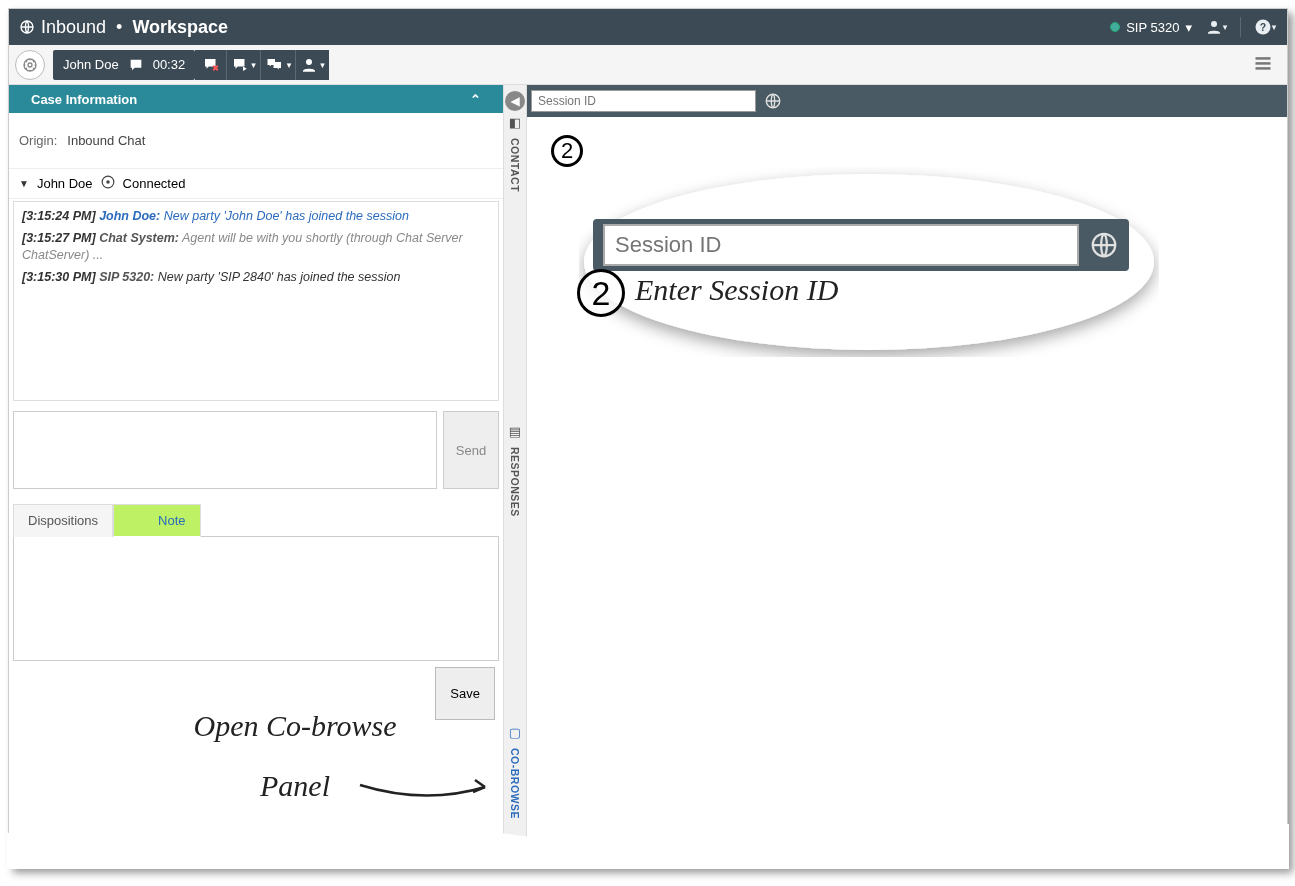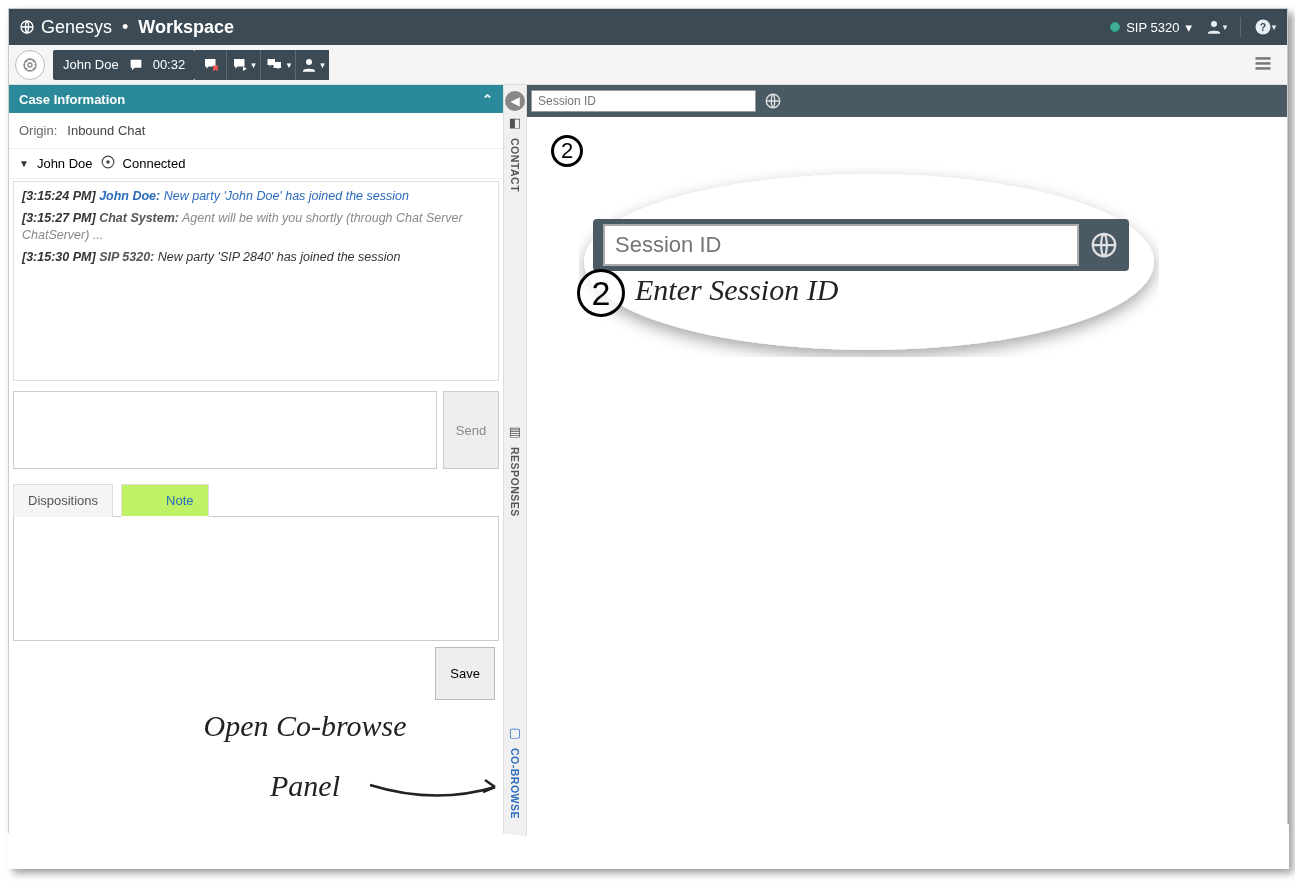--- a/index.html
+++ b/index.html
@@ -30,22 +30,22 @@
 .tb-group .tb-btn:last-child { border-right: none; }
 .hamburger { margin-left: auto; margin-right: 8px; cursor: pointer; color: #777; }
 
 
 .main { display: flex; height: calc(100% - 76px); }
 .left-panel { width: 494px; display: flex; flex-direction: column; background: #fff; }
 .sidebar-rail { width: 24px; background: #f0f0f0; border-left: 1px solid #ddd; border-right: 1px solid #ddd; display: flex; flex-direction: column; align-items: center; padding-top: 6px; gap: 4px; }
 .right-panel { flex: 1; background: #fff; display: flex; flex-direction: column; }
 
 
-.case-header { background: #2a8a99; color: #fff; height: 28px; display: flex; align-items: center; padding: 0 10px; font-size: 13px; font-weight: bold; justify-content: space-between; }
-.case-body { padding: 10px 10px; font-size: 13px; color: #444; border-bottom: 1px solid #eee; display: flex; gap: 10px; }
+.case-header { background: #2a8a99; color: #fff; height: 28px; display: flex; align-items: center; padding: 0 22px; font-size: 13px; font-weight: bold; justify-content: space-between; }
+.case-body { padding: 20px 10px; font-size: 13px; color: #444; border-bottom: 1px solid #eee; display: flex; gap: 10px; }
 .case-body .label { color: #666; }
 
 
 .participant { padding: 6px 10px; display: flex; align-items: center; gap: 8px; font-size: 13px; border-bottom: 1px solid #eee; background: #fff; }
 .participant .chev { font-size: 10px; color: #333; }
 
 
 .transcript { flex: 0 0 200px; padding: 6px 8px; font-size: 12.5px; color: #333; overflow-y: auto; border: 1px solid #ddd; margin: 2px 4px 6px 4px; background:#fff; }
 .msg { margin-bottom: 4px; line-height: 1.4; font-style: italic; }
 .ts { color: #333; }
@@ -53,21 +53,21 @@
 .msg-text-blue { color: #2a6bbd; }
 .msg-name-gray { color: #555; font-weight: bold; }
 .msg-text-gray { color: #888; }
 
 
 .compose-row { display: flex; gap: 6px; padding: 4px; }
 .compose-area { flex: 1; height: 78px; border: 1px solid #ccc; resize: none; padding: 6px; font-size: 13px; }
 .send-btn { width: 56px; background: #eee; border: 1px solid #ccc; color: #888; font-size: 13px; cursor: pointer; }
 
 
-.tabrow { display: flex; border-bottom: 1px solid #ccc; margin: 10px 4px 0 4px; gap: 8px; }
+.tabrow { display: flex; border-bottom: 1px solid #ccc; margin: 10px 4px 0 4px; }
 .tab { padding: 8px 14px; font-size: 13px; color: #555; border: 1px solid transparent; border-bottom: none; cursor: pointer; background:#f5f5f5; border:1px solid #ddd; border-bottom:none; position:relative; top:1px;}
 .tab.active { color: #2a6bbd; background: #bef264; border-bottom: 1px solid #fff; padding-left: 44px; }
 .note-area { margin: 0 4px; height: 124px; border: 1px solid #ccc; border-top:none; padding: 6px; font-size: 13px; resize: none; width: calc(100% - 8px); }
 .save-row { display: flex; justify-content: flex-end; padding: 6px 8px; }
 .save-btn { padding: 18px 14px; background: #eee; border: 1px solid #bbb; font-size: 13px; cursor: pointer; }
 
 
 .rail-btn { width: 20px; height: 20px; border-radius:50%; display:flex; align-items:center; justify-content:center; font-size:12px; color:#555; cursor:pointer;}
 .rail-label { writing-mode: vertical-rl; font-size: 10.5px; font-weight: bold; color: #555; letter-spacing: 0.5px; cursor:pointer; padding: 4px 0;}
 .rail-label.active { color: #2a6bbd; }
@@ -97,21 +97,21 @@
 <body>
 
 <div class="app-frame">
 
   <div class="header">
     <div class="header-logo">
       <svg class="icon" viewBox="0 0 24 24" fill="none" stroke="currentColor" stroke-width="2">
           <circle cx="12" cy="12" r="9"></circle>
           <path d="M3 12h18M12 3c3 3 3 15 0 18M12 3c-3 3-3 15 0 18"></path>
         </svg>
-      <span class="brand">Genesys</span>
+      <span class="brand">Inbound</span>
       <span class="dot">•</span>
       <span class="workspace">Workspace</span>
     </div>
     <div class="header-right">
       <div class="agent-name-dd">
         <span class="status-dot"></span>
         <span>SIP 5320</span>
         <span>▾</span>
       </div>
       <div class="header-icon">
@@ -292,21 +292,21 @@
             </svg>
         </div>
       </div>
     </div>
     <div class="anno-num anno-num-big" style="left:-2px; top:102px;">
         <span>2</span>
       </div>
     <div class="anno-text" style="position:absolute; left:56px; top:106px;">Enter Session ID</div>
   </div>
 
-  <div class="anno" style="left:86px; top:700px; width:420px;">
+  <div class="anno" style="left:76px; top:700px; width:420px;">
     <div class="anno-text" style="text-align:center;">Open Co-browse</div>
     <div class="anno-text" style="text-align:center; margin-top:26px;">Panel</div>
     <svg width="150" height="50" style="position:absolute; left:270px; top:56px;">
       <path d="M5 20 Q 70 40 130 22" stroke="#222" stroke-width="2.5" fill="none"></path>
       <path d="M130 22 l-10 -7 M130 22 l-12 5" stroke="#222" stroke-width="2.5" fill="none"></path>
     </svg>
   </div>
 
   <div class="wave-mask"></div>
 </div>

